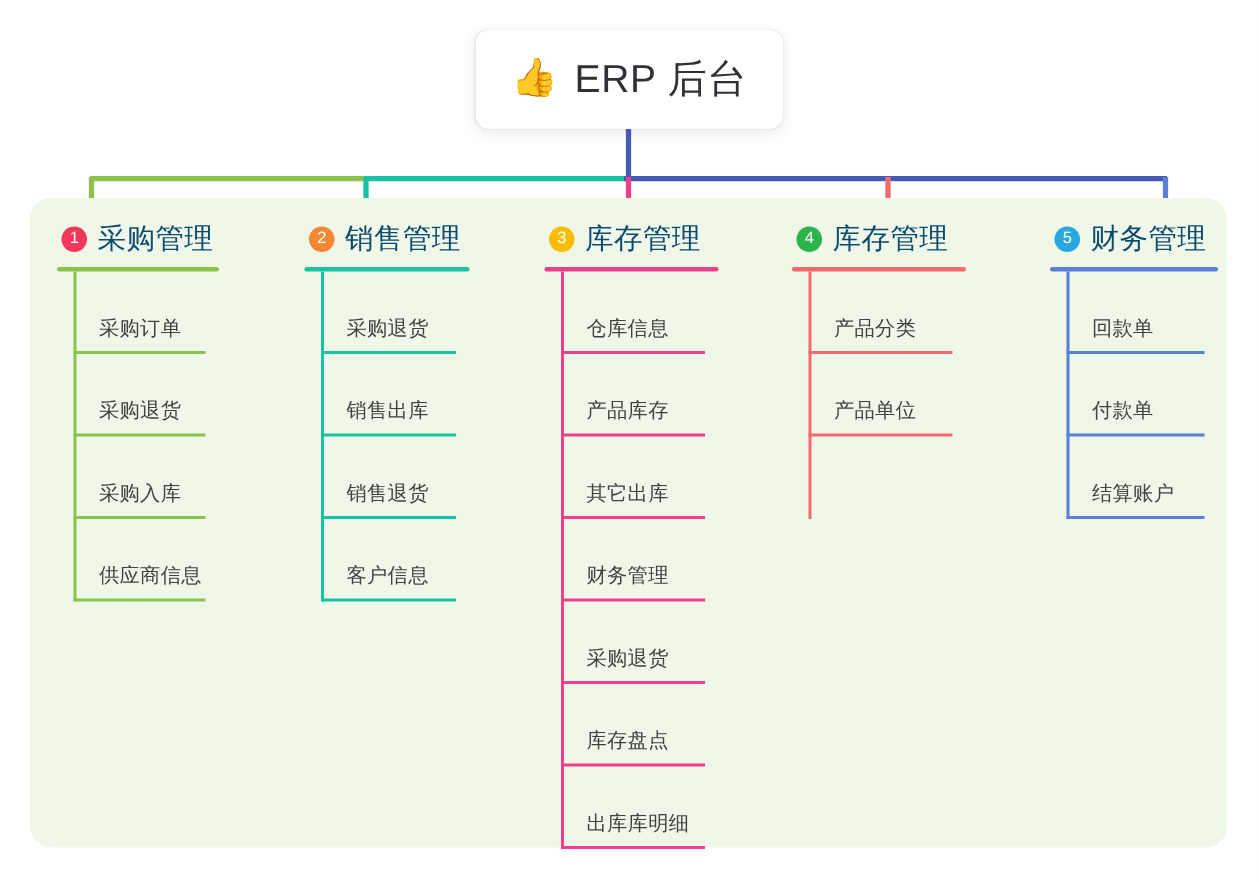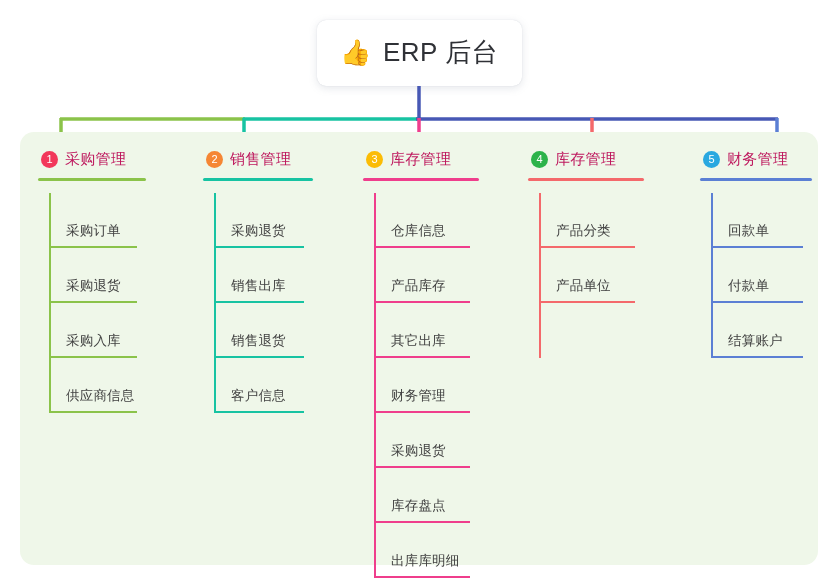--- a/index.html
+++ b/index.html
@@ -91,34 +91,34 @@
     height: 17px;
     border-radius: 50%;
     color: #ffffff;
     font-size: 11px;
     line-height: 17px;
     text-align: center;
     font-weight: 400;
     flex: none;
   }
   .col-title {
-    font-size: 15px;
-    color: #be185d;
+    font-size: 19px;
+    color: #0c4a6e;
     white-space: nowrap;
     letter-spacing: 0.3px;
   }
   .col-rule {
     height: 3px;
     border-radius: 2px;
     margin-top: 8px;
   }
 
   .items {
     position: relative;
-    margin-top: 12px;
+    margin-top: 0;
     padding-top: 0;
   }
   .spine {
     position: absolute;
     left: 11px;
     top: 0;
     width: 2px;
   }
   .item {
     position: relative;

